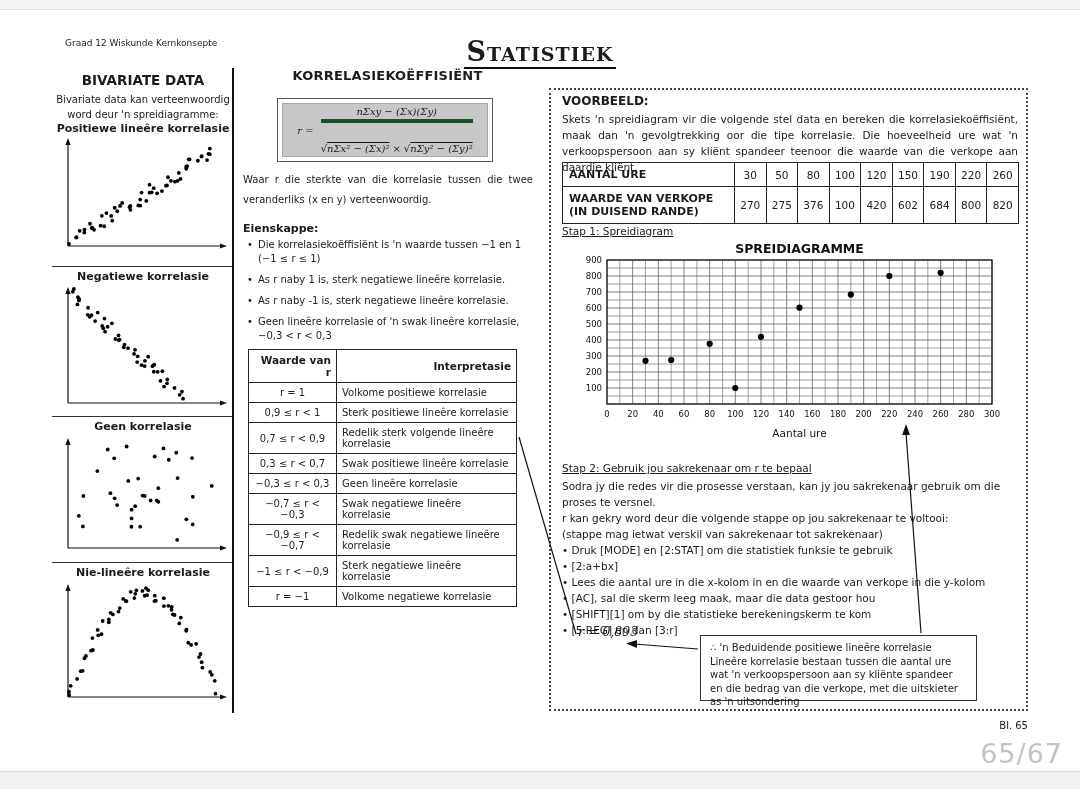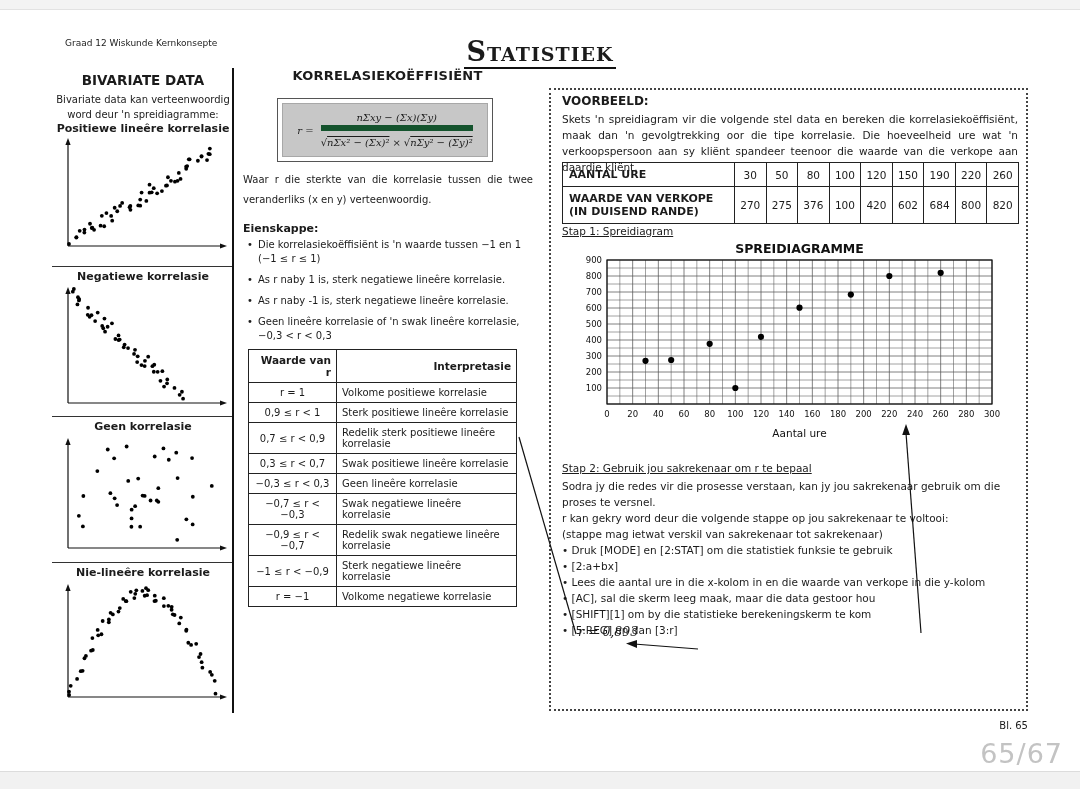--- a/index.html
+++ b/index.html
@@ -28,22 +28,22 @@
 
   
   .mid-title { position:absolute; left:245px; top:58px; width:285px; text-align:center;
     font-weight:bold; font-size:13px; letter-spacing:.2px; }
   .formula-box { position:absolute; left:277px; top:88px; width:216px; height:64px;
     border:1px solid #555; background:#fff; padding:4px; }
   .formula-inner { width:100%; height:100%; background:#c7c7c7; border:1px solid #a8a8a8;
     display:flex; align-items:center; justify-content:center; gap:7px;
     font-family:"DejaVu Serif","Liberation Serif",serif; font-style:italic; font-size:10px; }
   .frac { display:inline-flex; flex-direction:column; text-align:center; }
-  .frac .num { padding:0 4px 2px; border-bottom:6px solid #14532d;font-style:italic; }
-  .frac .den { padding-top:6px; display:flex; align-items:flex-start; gap:3px;text-align:center; }
+  .frac .num { padding:0 4px 2px; border-bottom:4px solid #14532d;font-style:italic; }
+  .frac .den { padding-top:20px; display:flex; align-items:flex-start; gap:3px;text-align:center; }
   .sqrt { white-space:nowrap; }
   .sqrt .ovl { text-decoration:overline; }
   .mid-desc { position:absolute; left:243px; top:160px; width:290px; font-size:10px;
     line-height:20px; text-align:justify; }
   .props-title { position:absolute; left:243px; top:212px; font-weight:bold; font-size:11px; }
   .props-list { position:absolute; left:245px; top:228px; width:292px; list-style:none; }
   .props-list li { font-size:10px; line-height:14px; padding-left:13px; position:relative; margin-bottom:7px; }
   .props-list li::before { content:"•"; position:absolute; left:2px; }
 
   .interp-table { position:absolute; left:248px; top:339px; width:269px; border-collapse:collapse;
@@ -354,21 +354,21 @@
           <tr>
             <td class="val">r = 1</td>
             <td>Volkome positiewe korrelasie</td>
           </tr>
           <tr>
             <td class="val">0,9 ≤ r &lt; 1</td>
             <td>Sterk positiewe lineêre korrelasie</td>
           </tr>
           <tr>
             <td class="val">0,7 ≤ r &lt; 0,9</td>
-            <td>Redelik sterk positiewe lineêre korrelasie</td>
+            <td>Redelik sterk volgende lineêre korrelasie</td>
           </tr>
           <tr>
             <td class="val">0,3 ≤ r &lt; 0,7</td>
             <td>Swak positiewe lineêre korrelasie</td>
           </tr>
           <tr>
             <td class="val">−0,3 ≤ r &lt; 0,3</td>
             <td>Geen  lineêre korrelasie</td>
           </tr>
           <tr>
@@ -522,20 +522,24 @@
           <div>r kan gekry word deur die volgende stappe op jou sakrekenaar te voltooi:</div>
           <div>(stappe mag ietwat verskil van sakrekenaar tot sakrekenaar)</div>
           <div class="b">Druk [MODE] en [2:STAT] om die statistiek funksie te gebruik</div>
           <div class="b">[2:a+bx]</div>
           <div class="b">Lees die aantal ure in die x-kolom in en die waarde van verkope in die y-kolom</div>
           <div class="b">[AC], sal die skerm leeg maak, maar die data gestoor hou</div>
           <div class="b">[SHIFT][1] om by die statistieke berekeningskerm te kom</div>
           <div class="b">[5:REG] en dan [3:r]</div>
         </div>
       <div class="r-result">r = 0,893</div>
+      <div class="conclusion-box">
+        <div>∴ 'n Beduidende positiewe lineêre korrelasie</div>
+        <div>Lineêre korrelasie bestaan tussen die aantal ure wat 'n verkoopspersoon aan sy kliënte spandeer en die bedrag van die verkope, met die uitskieter as 'n uitsondering</div>
+      </div>
     </div>
 
     <div class="bl-label">Bl. 65</div>
 
     <svg class="overlay">
       <line x1="519" y1="427" x2="576" y2="624" stroke="#111" stroke-width="1.2"></line>
       <line x1="906" y1="423" x2="921" y2="623" stroke="#111" stroke-width="1.2"></line>
       <polygon points="906,414 902.2,425 910,425" fill="#111"></polygon>
       <line x1="698" y1="639" x2="634" y2="634" stroke="#111" stroke-width="1.2"></line>
       <polygon points="626,633.5 637,630 637,638" fill="#111"></polygon>

